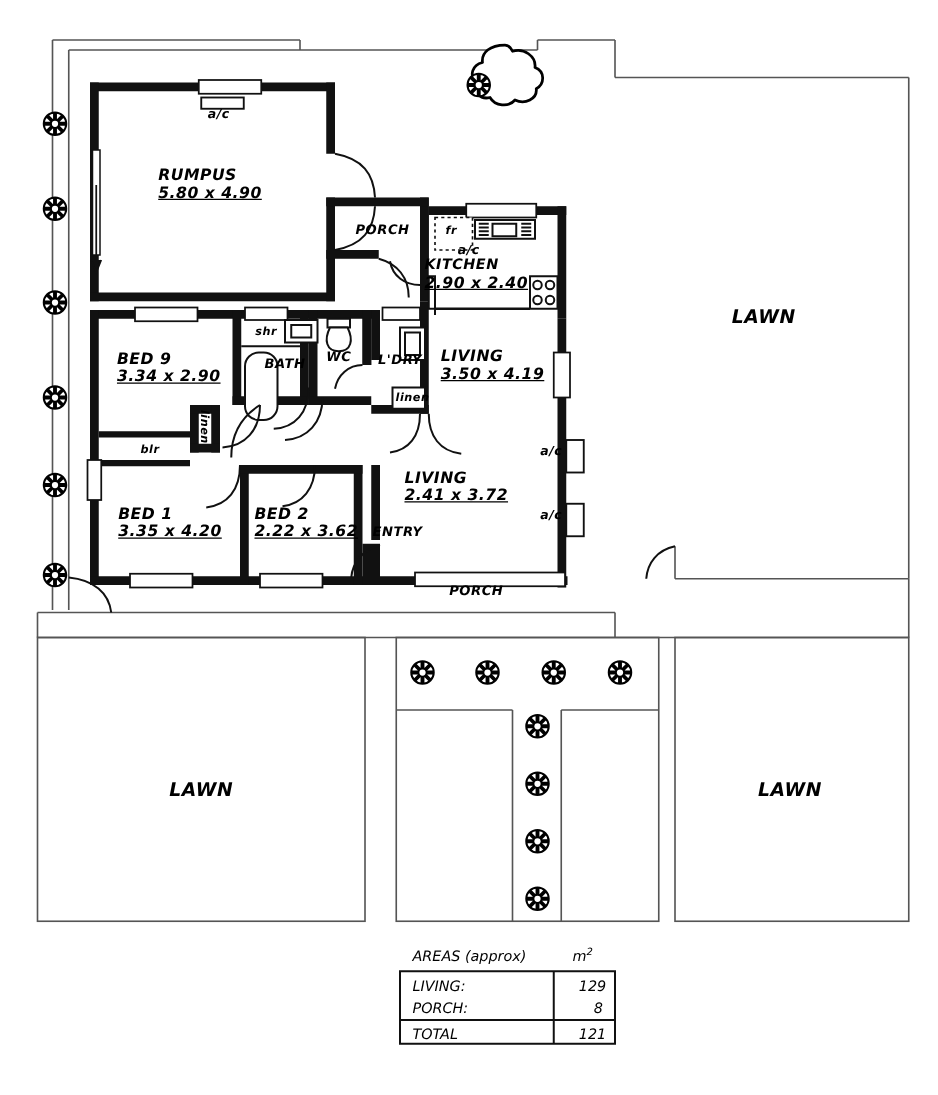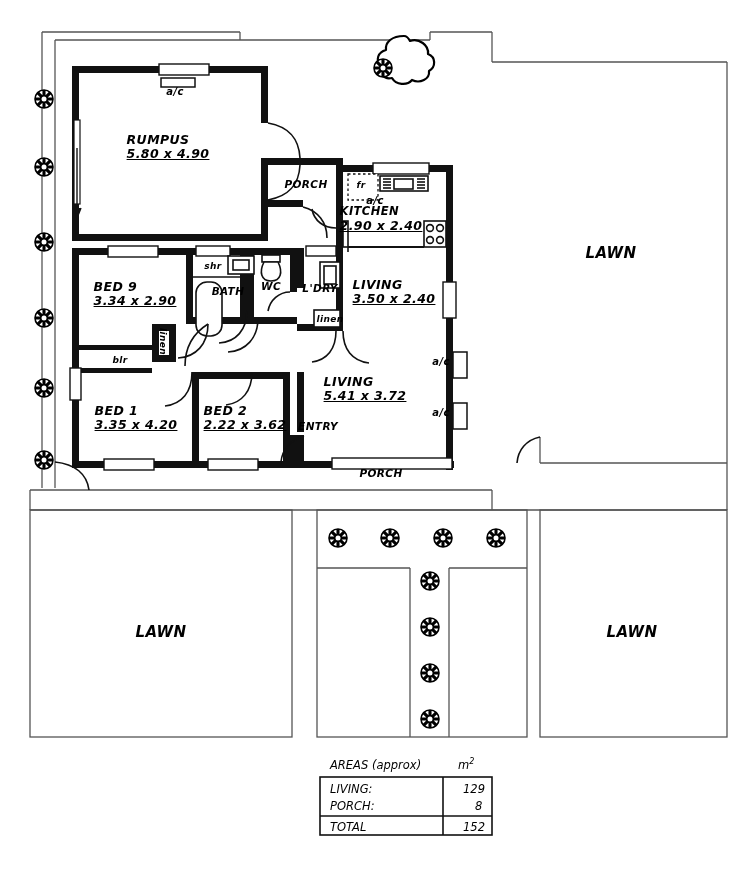--- a/index.html
+++ b/index.html
@@ -279,25 +279,25 @@
   <div class="lbl rm" style="left:245px;top:404px">
     <span>BED 2</span>
     <span class="dim">2.22 x 3.62</span>
   </div>
   <div class="lbl rm" style="left:381px;top:205px;font-size:11.5px">
     <span>KITCHEN</span>
     <span class="dim">2.90 x 2.40</span>
   </div>
   <div class="lbl rm" style="left:394px;top:278px">
     <span>LIVING</span>
-    <span class="dim">3.50 x 2.40</span>
+    <span class="dim">3.50 x 4.19</span>
   </div>
   <div class="lbl rm" style="left:365px;top:375px">
     <span>LIVING</span>
-    <span class="dim">5.41 x 3.72</span>
+    <span class="dim">2.41 x 3.72</span>
   </div>
 </div>
 
 <div>
   <div class="lbl sm" style="left:228px;top:285px">BATH</div>
   <div class="lbl sm" style="left:271px;top:280px">WC</div>
   <div class="lbl sm" style="left:320px;top:282px">L'DRY</div>
   <div class="lbl sm" style="left:318px;top:420px">ENTRY</div>
   <div class="lbl sm" style="left:381px;top:467px">PORCH</div>
   <div class="lbl sm" style="left:306px;top:178px">PORCH</div>
@@ -324,16 +324,16 @@
 <div>
   <div class="tbl" style="left:330px;top:758px">AREAS (approx)</div>
   <div class="tbl" style="left:458px;top:757px">
     <span>m</span><sup style="font-size:8px">2</sup>
   </div>
   <div class="tbl" style="left:330px;top:782px">LIVING:</div>
   <div class="tbl" style="left:463px;top:782px">129</div>
   <div class="tbl" style="left:330px;top:799px">PORCH:</div>
   <div class="tbl" style="left:475px;top:799px">8</div>
   <div class="tbl" style="left:330px;top:820px">TOTAL</div>
-  <div class="tbl" style="left:463px;top:820px">152</div>
+  <div class="tbl" style="left:463px;top:820px">121</div>
 </div>
 
 </div>
 
 </body></html>

